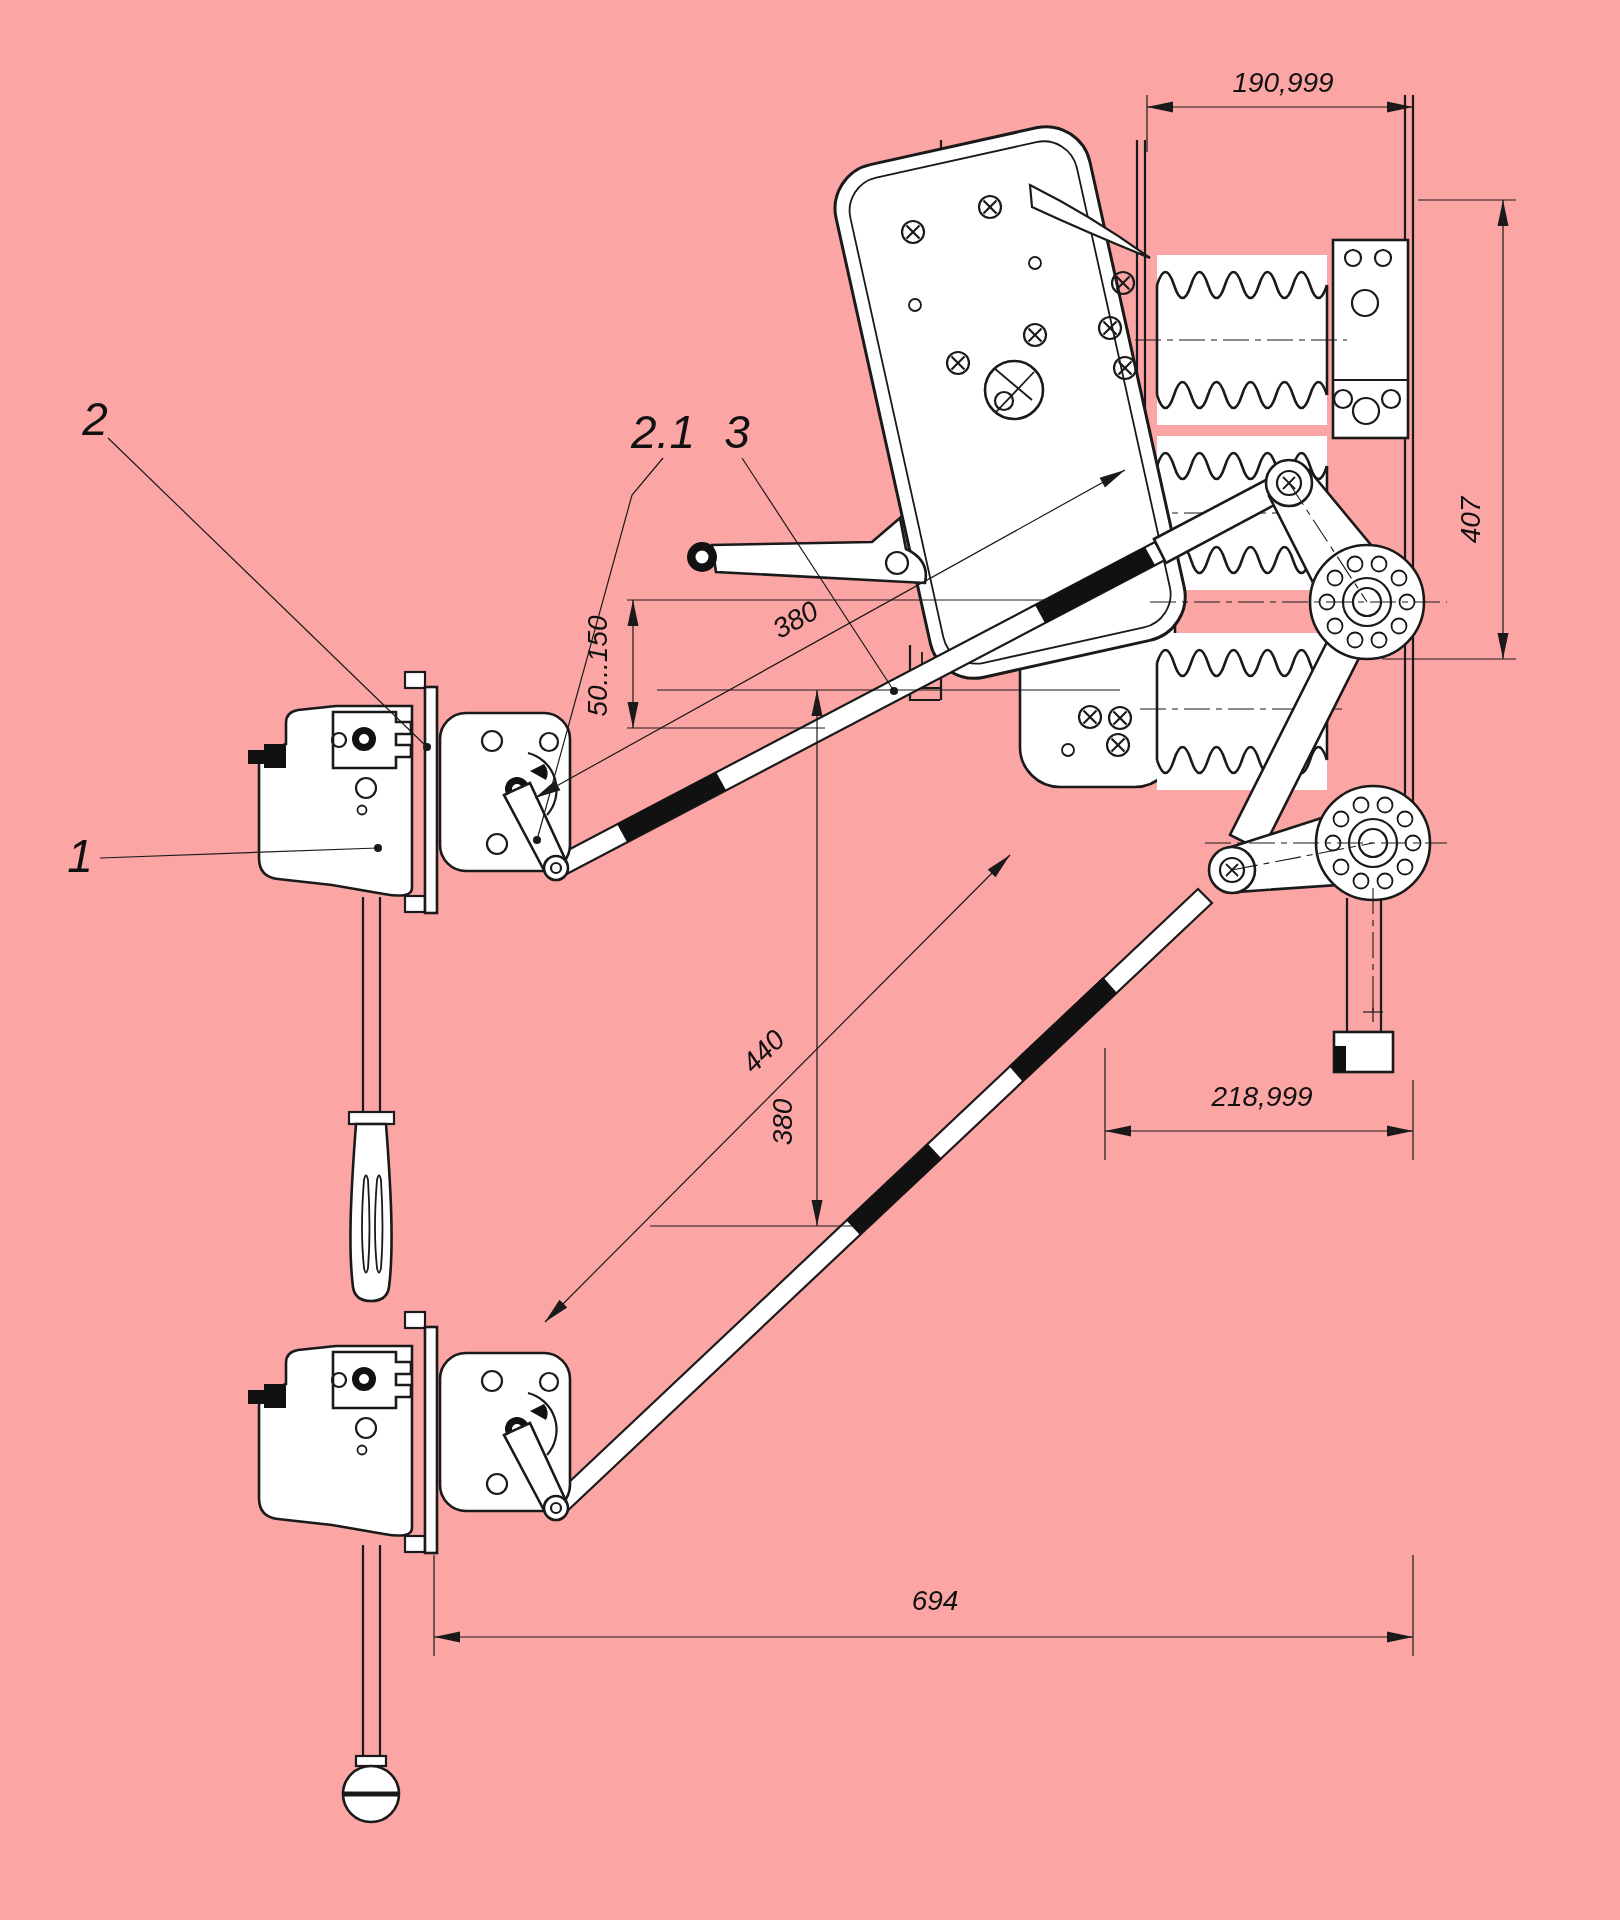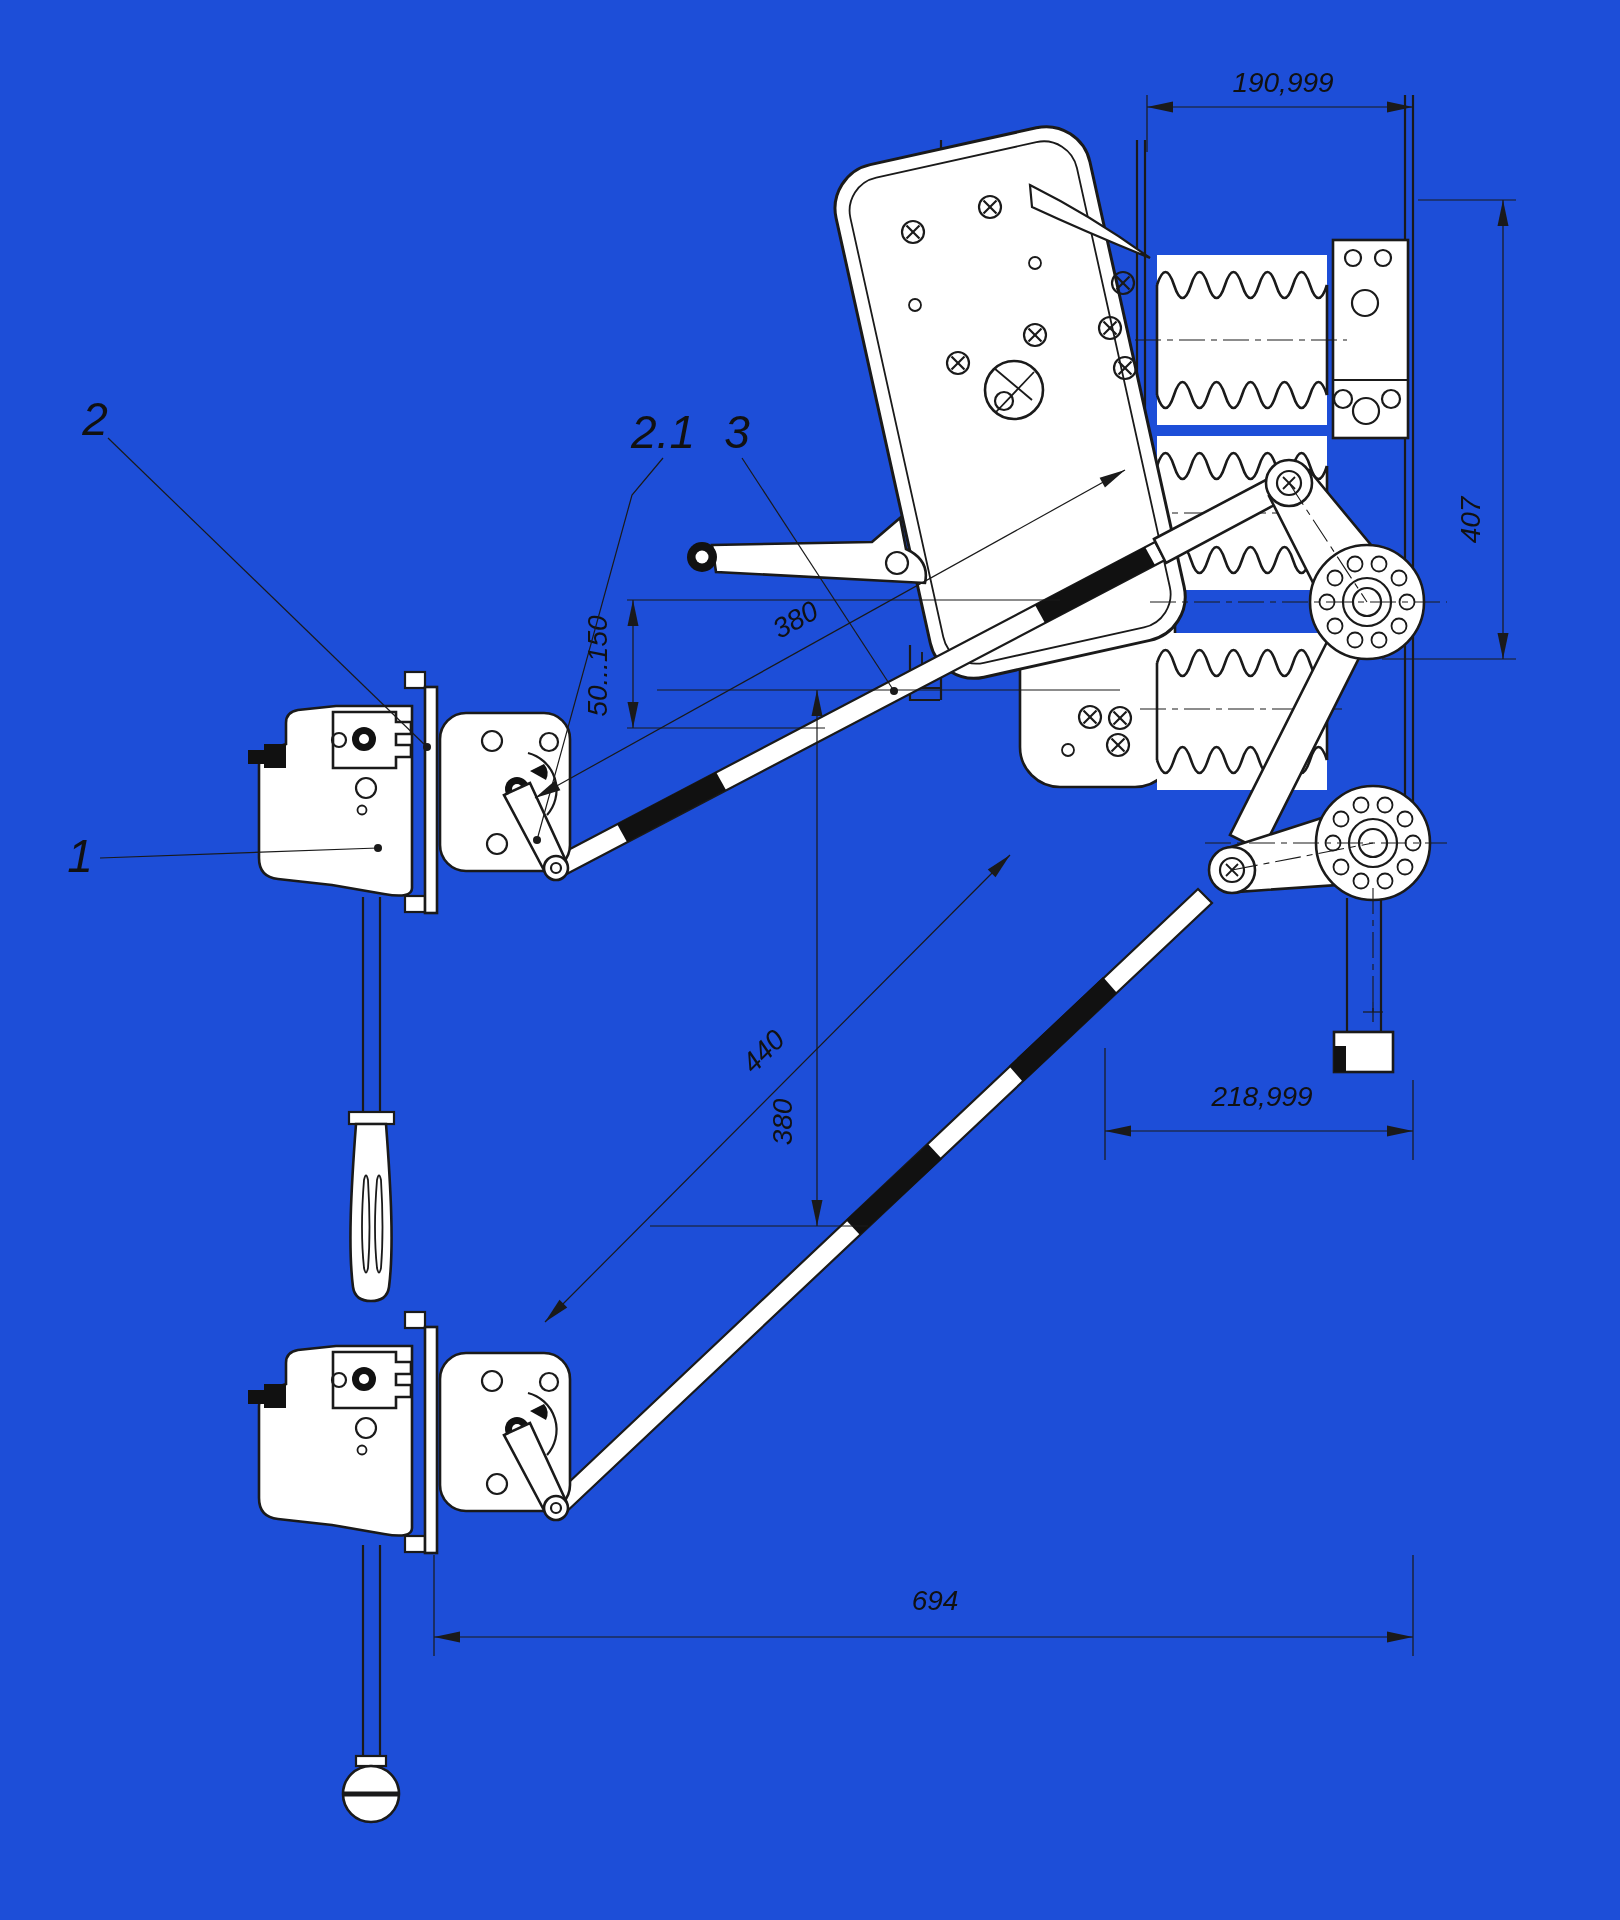--- a/index.html
+++ b/index.html
@@ -1,16 +1,16 @@
 <!DOCTYPE html>
 <html><head>
 <meta charset="utf-8">
 <style>
   html,body{margin:0;padding:0;background:#fff;}
-  .canvas{width:1620px;height:1920px;background:#1d4ed8;position:relative;overflow:hidden;}
+  .canvas{width:1620px;height:1920px;background:#fca5a5;position:relative;overflow:hidden;}
   svg{display:block;}
   .ln{stroke:#1a1a1a;fill:none;}
   .s3{stroke-width:3;}
   .s26{stroke-width:2.6;}
   .s22{stroke-width:2.2;}
   .s18{stroke-width:1.8;}
   .s12{stroke-width:1.2;}
   .wf{fill:#ffffff;stroke:#1a1a1a;}
   .bk{fill:#111111;stroke:none;}
   .cl{stroke:#1a1a1a;stroke-width:1.1;fill:none;stroke-dasharray:26 6 6 6;}

